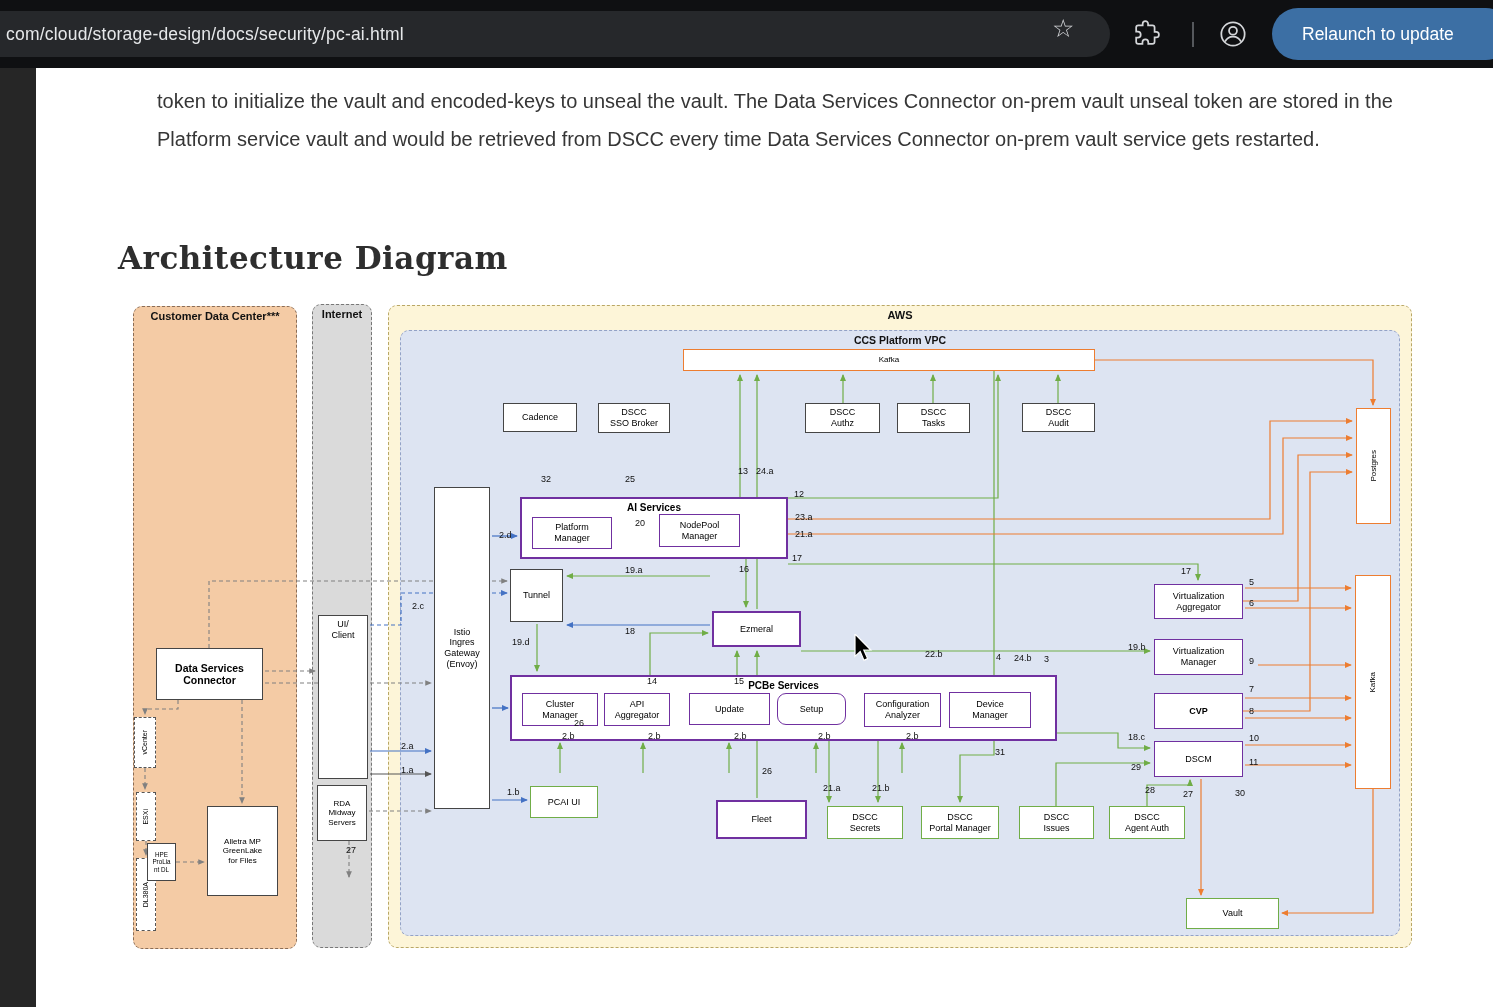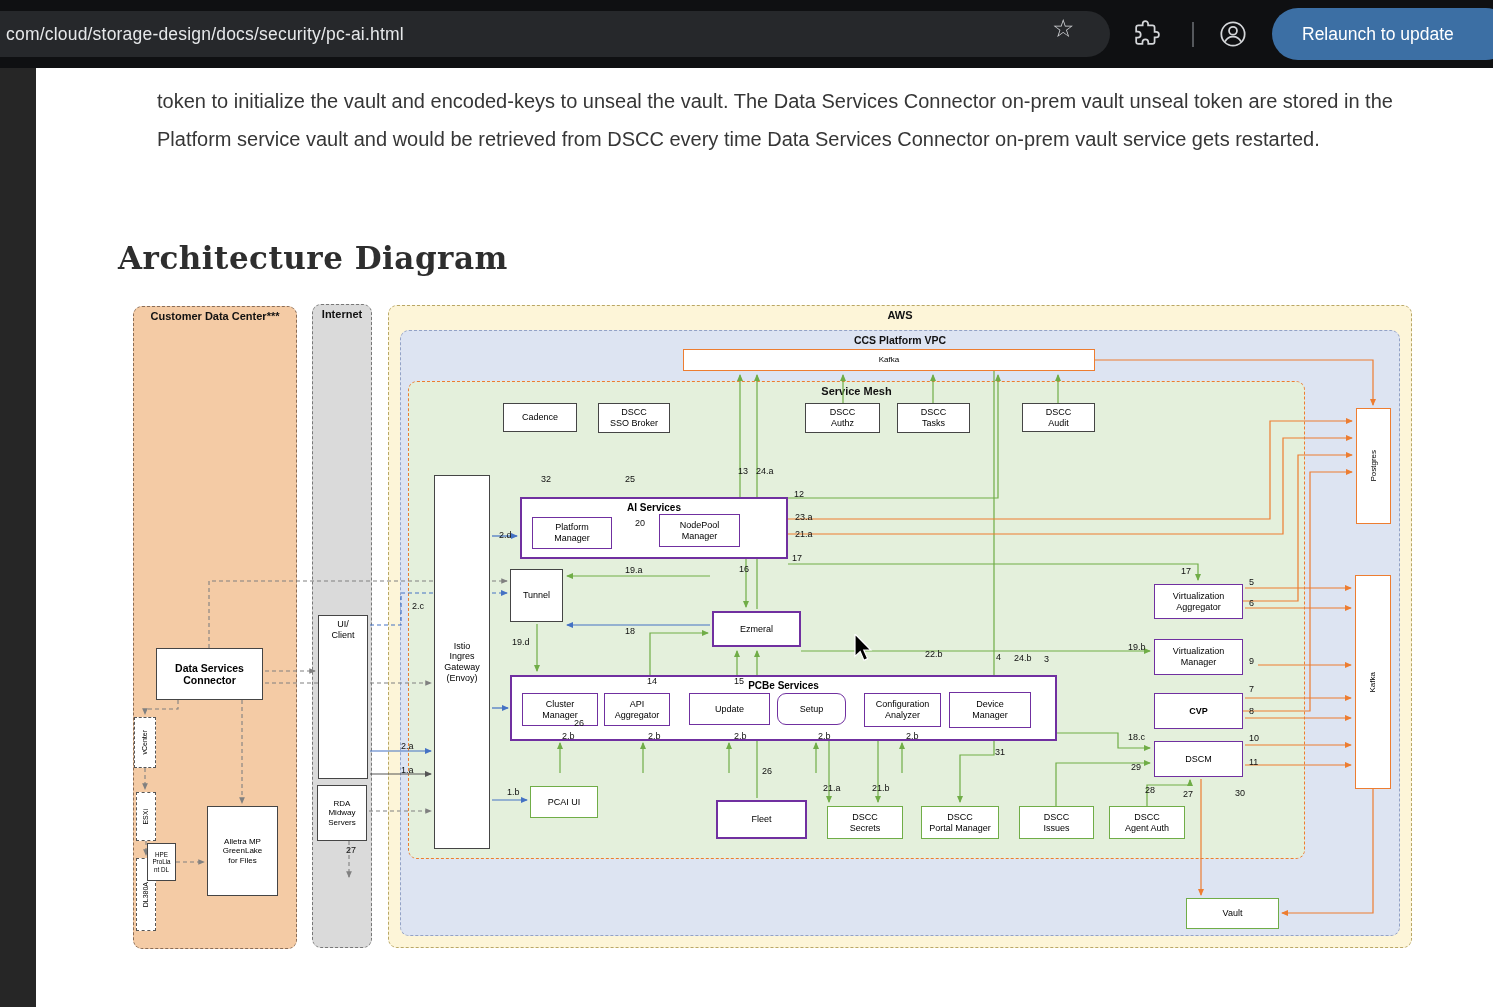--- a/index.html
+++ b/index.html
@@ -184,23 +184,20 @@
     </div>
     <div class="zone z-gray" style="left: 194px; top: 11px; width: 60px; height: 644px;">
       <span class="zlabel">Internet</span>
     </div>
     <div class="zone z-aws" style="left: 270px; top: 12px; width: 1024px; height: 643px;">
       <span class="zlabel">AWS</span>
     </div>
     <div class="zone z-vpc" style="left: 282px; top: 37px; width: 1000px; height: 606px;">
       <span class="zlabel">CCS Platform VPC</span>
     </div>
-    <div class="zone z-mesh" style="left: 290px; top: 88px; width: 897px; height: 478px;">
-      <span class="zlabel">Service Mesh</span>
-    </div>
     <div class="dbox orangeb fs8" style="left: 565px; top: 56px; width: 412px; height: 22px;">
       <span>Kafka</span>
     </div>
     <div class="dbox plain" style="left: 385px; top: 110px; width: 74px; height: 29px;">
       <span>Cadence</span>
     </div>
     <div class="dbox plain" style="left: 480px; top: 110px; width: 72px; height: 30px;">
       <span>DSCC
 SSO Broker</span>
     </div>
@@ -223,21 +220,21 @@
       <span>Platform
 Manager</span>
     </div>
     <div class="dbox purple1" style="left: 541px; top: 221px; width: 81px; height: 33px;">
       <span>NodePool
 Manager</span>
     </div>
     <div class="dbox plain" style="left: 392px; top: 276px; width: 53px; height: 53px;">
       <span>Tunnel</span>
     </div>
-    <div class="dbox plain" style="left: 316px; top: 182px; width: 56px; height: 374px;">
+    <div class="dbox plain" style="left: 316px; top: 194px; width: 56px; height: 322px;">
       <span>Istio
 Ingres
 Gateway
 (Envoy)</span>
     </div>
     <div class="dbox purple2" style="left: 594px; top: 318px; width: 89px; height: 36px;">
       <span>Ezmeral</span>
     </div>
     <div class="dbox purple2 ltop fs10 bold" style="left: 392px; top: 382px; width: 547px; height: 66px;">
       <span>PCBe Services</span>

